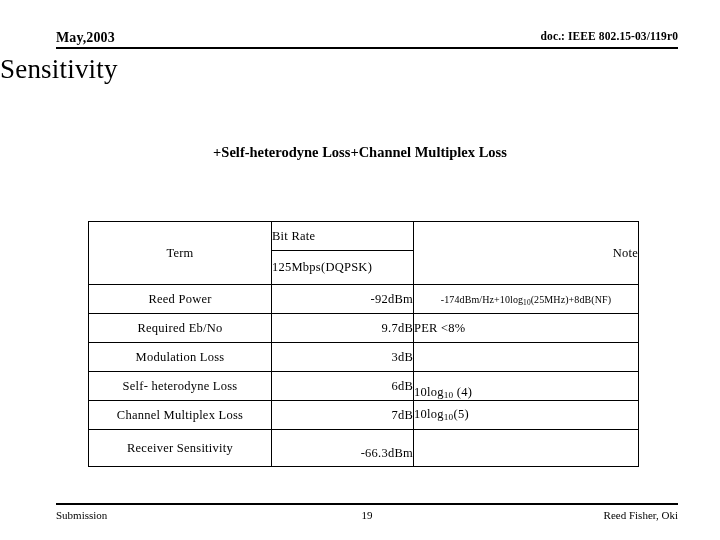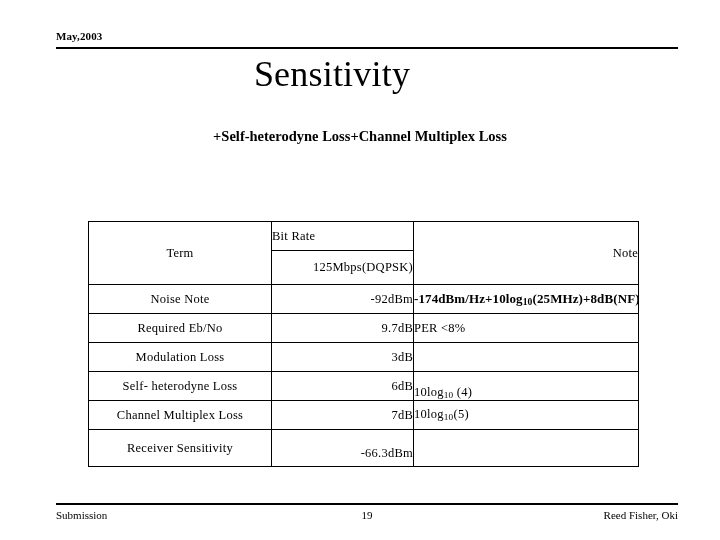--- a/index.html
+++ b/index.html
@@ -21,21 +21,21 @@
     position: absolute;
     left: 56px;
     top: 30px;
     width: 622px;
     height: 22px;
   }
   #header-date {
     position: absolute;
     left: 0;
     top: 0;
-    font-size: 11px;
+    font-size: 14px;
     font-weight: bold;
     letter-spacing: 0.1px;
     white-space: nowrap;
   }
   #header-doc {
     position: absolute;
     right: 0;
     top: 0;
     font-size: 11.5px;
     font-weight: bold;
@@ -50,22 +50,22 @@
     height: 0;
     border-top: 2px solid #000;
   }
 
   
   #slide-title {
     position: absolute;
     left: 0;
     top: 54px;
     width: 664px;
-    text-align: center;
-    font-size: 36px;
+    text-align: left;
+    font-size: 27px;
     font-weight: normal;
     line-height: 1.12;
     letter-spacing: 0.2px;
   }
 
   
   #equation-block {
     position: absolute;
     left: 30px;
     top: 128px;
@@ -74,21 +74,21 @@
     font-size: 14.5px;
     font-weight: bold;
     line-height: 1.0;
   }
   #equation-line-1 {
     display: block;
     white-space: nowrap;
   }
   #equation-line-2 {
     display: block;
-    margin-top: 1px;
+    margin-top: 17px;
     white-space: nowrap;
   }
   .math-var {
     font-style: italic;
     font-weight: bold;
   }
   .math-sub {
     font-size: 0.68em;
     vertical-align: -0.28em;
     font-style: italic;
@@ -143,37 +143,36 @@
   #hdr-term {
     text-align: center;
     height: 62px;
   }
   #hdr-bitrate {
     text-align: left;
     height: 28px;
     margin-top: 44px;
   }
   #hdr-bitrate-val {
-    text-align: right;
+    text-align: left;
     height: 32px;
   }
   #hdr-note {
     text-align: right;
     height: 62px;
   }
 
   
   .row-std td { height: 28px; }
   .row-tall td { height: 36px; }
 
   .note-small {
-    font-size: 13px;
+    font-size: 10px;
     letter-spacing: 0.1px;
     white-space: nowrap;
-    font-weight: bold;
   }
   .sub10 {
     font-size: 0.74em;
     vertical-align: -0.25em;
   }
   .note-log {
     font-size: 12.5px;
   }
   
   .nudge-down { position: relative; top: 7px; }
@@ -216,20 +215,21 @@
     top: 6px;
     font-size: 11px;
     white-space: nowrap;
   }
 </style>
 </head>
 <body>
 
 <div id="slide-header">
   <div id="header-date">May,2003</div>
+  <div id="header-doc">doc.: IEEE 802.15-03/119r0</div>
   <div id="header-rule"></div>
 </div>
 
 <div id="slide-title">Sensitivity</div>
 
 <div id="equation-block">
   <span id="equation-line-2">+Self-heterodyne Loss+Channel Multiplex Loss</span>
 </div>
 
 <table id="sensitivity-table">
@@ -242,21 +242,21 @@
     <tr>
       <td id="hdr-term" rowspan="2" class="cell-term">Term</td>
       <td id="hdr-bitrate" class="cell-rate">Bit Rate</td>
       <td id="hdr-note" rowspan="2" class="cell-note">Note</td>
     </tr>
     <tr>
       <td id="hdr-bitrate-val" class="cell-rate">125Mbps(DQPSK)</td>
     </tr>
 
     <tr class="row-std">
-      <td class="cell-term">Noise Note</td>
+      <td class="cell-term">Reed Power</td>
       <td class="cell-rate">-92dBm</td>
       <td class="cell-note"><span class="note-small"><span>-174dBm/Hz+10log</span><span class="sub10">10</span><span>(25MHz)+8dB(NF)</span></span></td>
     </tr>
 
     <tr class="row-std">
       <td class="cell-term">Required Eb/No</td>
       <td class="cell-rate">9.7dB</td>
       <td class="cell-note-left">PER &lt;8%</td>
     </tr>
 

